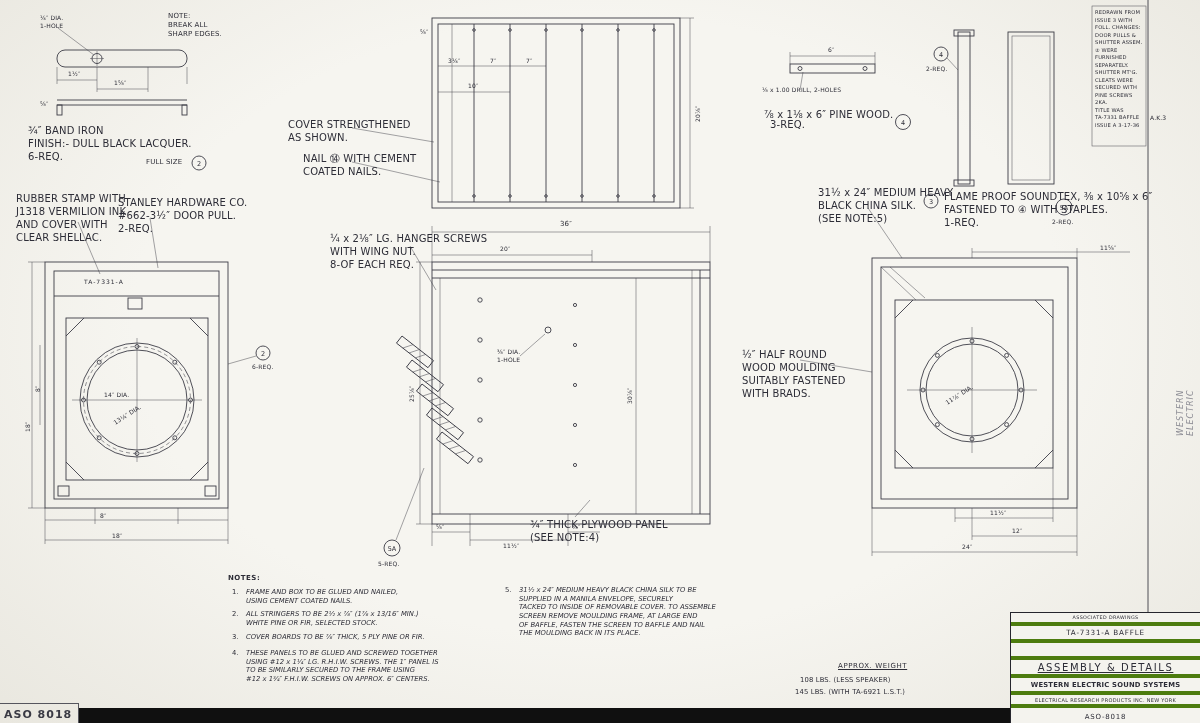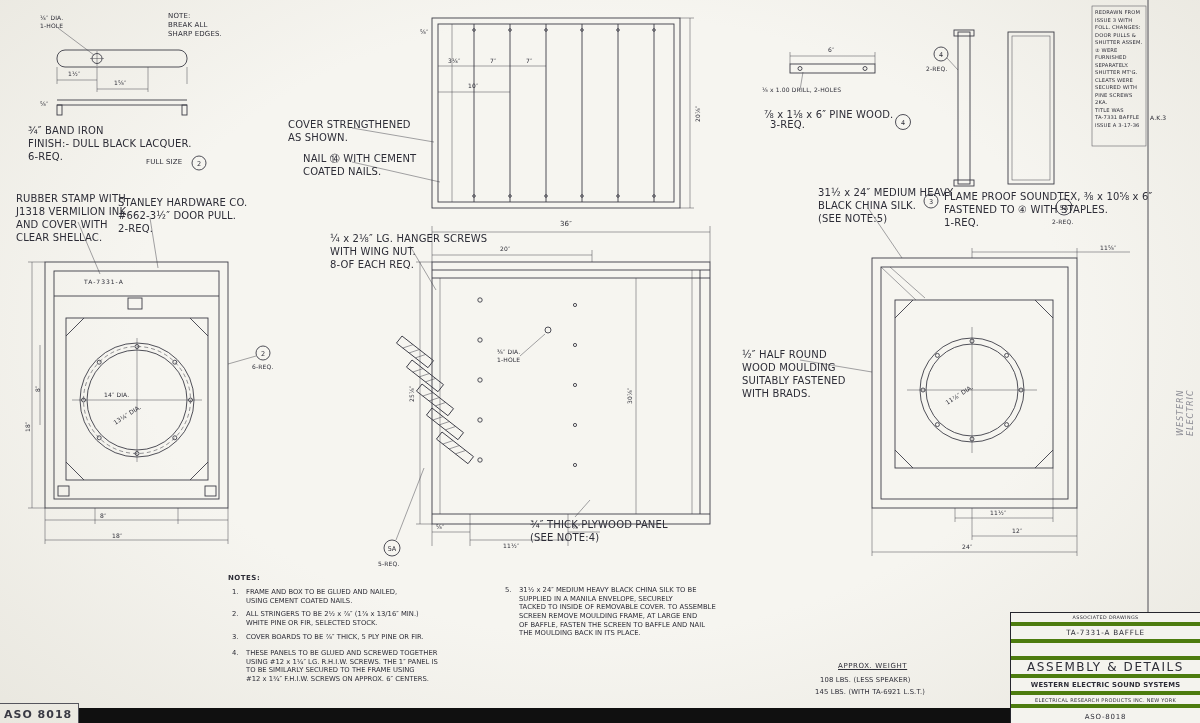--- a/index.html
+++ b/index.html
@@ -13,37 +13,37 @@
     stroke:#3c3c46;fill:none;stroke-width:.9;
   }
   svg .thin{stroke-width:.55 !important;opacity:.85;}
   svg .dash{stroke-dasharray:4 3;stroke-width:.55 !important;}
   svg text.bt{fill:#2d2d37;stroke:none !important;font:6.5px "DejaVu Sans",sans-serif;text-anchor:middle;}
   .lbl{position:absolute;white-space:pre-line;font-size:10px;line-height:1.3;letter-spacing:.15px;color:#2d2d37;}
   .t5{font-size:5.2px;line-height:1.45;}
   .t6{font-size:6px;}
   .t7{font-size:7px;}
   .t8{font-size:8px;}
-  .t68{font-size:6.8px;margin-left:20px;}
+  .t68{font-size:6.8px;}
   .rot{transform:rotate(-90deg);transform-origin:left top;}
   .rot35{transform:rotate(-33deg);transform-origin:left top;}
   .und{text-decoration:underline;}
   .sp{letter-spacing:1px;}
   .gray{color:#8d8d95;}
   .note-row{position:absolute;display:flex;gap:6px;}
   .note-num{font-size:6.8px;width:8px;flex:none;}
-  .note-txt{font-size:6.8px;white-space:pre-line;line-height:1.27;}
+  .note-txt{font-size:6.8px;white-space:pre-line;line-height:1.27;font-style:italic;}
   
   .tb{position:absolute;left:1010px;top:612px;width:189px;height:111px;
       border-left:1.4px solid #26262e;border-top:1.6px solid #26262e;background:#f4f3ee;}
   .tb-row{border-bottom:4px solid #4d7c0f;display:flex;align-items:center;justify-content:center;text-align:center;overflow:hidden;}
   .tb-assoc{height:9px;font-size:4.8px;letter-spacing:.4px;}
   .tb-no{height:13px;font-size:7.2px;letter-spacing:.8px;}
   .tb-blank{height:13px;}
-  .tb-title{height:14px;font-size:12px;letter-spacing:1.6px;}
+  .tb-title{height:14px;font-size:10px;letter-spacing:1.6px;text-decoration:underline;}
   .tb-co{height:13px;font-size:6.8px;font-weight:bold;letter-spacing:.2px;}
   .tb-sub{height:9px;font-size:5px;letter-spacing:.3px;}
   .tb-people{height:22px;display:flex;border-bottom:1px solid #34343e;}
   .tb-pl{width:126px;border-right:1px solid #34343e;display:flex;flex-direction:column;}
   .tb-prow{flex:1;display:flex;align-items:center;font-size:5px;padding:0 3px;gap:4px;}
   .tb-prow:first-child{border-bottom:1px solid #34343e;}
   .tb-date{margin-left:auto;}
   .tb-pr{flex:1;display:flex;flex-direction:column;align-items:center;}
   .tb-appd{font-size:5px;padding-top:1px;}
   .tb-sig{font-family:"DejaVu Serif",serif;font-style:italic;font-size:11px;line-height:1;}

